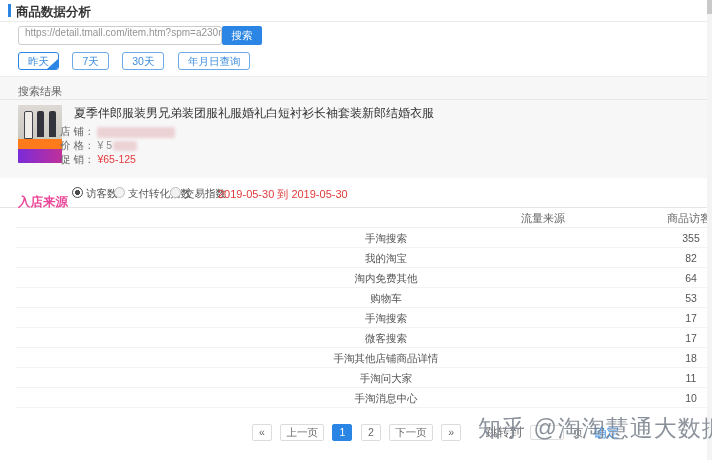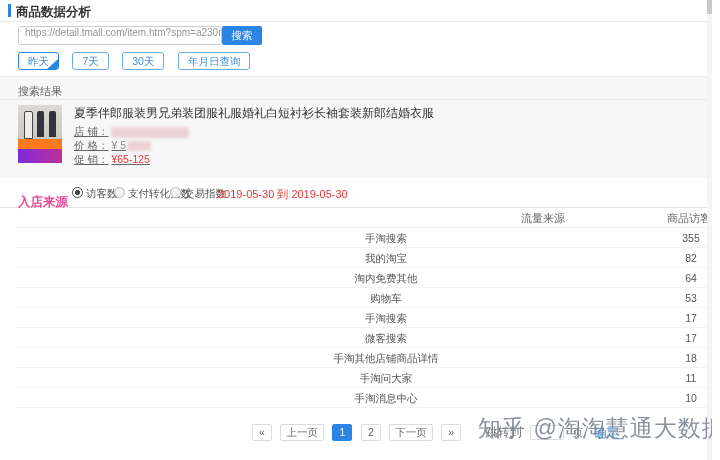--- a/index.html
+++ b/index.html
@@ -33,21 +33,21 @@
   .results-div{position:absolute;left:0;top:22px;width:100%;border-bottom:1px solid #e7e7e8;}
   .pimg{position:absolute;left:18px;top:28px;width:44px;height:58px;overflow:hidden;border-radius:1px;background:#d9d6d1;}
   .pimg .top{position:absolute;left:0;top:0;width:100%;height:34px;background:linear-gradient(#ddd9d4,#cbc7c1);}
   .pimg .fig{position:absolute;top:6px;width:7px;height:26px;background:#33333d;border-radius:2px 2px 0 0;}
   .pimg .f1{left:6px;background:#f0ede8;border:1px solid #44444e;}
   .pimg .f2{left:19px;}
   .pimg .f3{left:31px;}
   .pimg .orange{position:absolute;left:0;top:34px;width:100%;height:10px;background:#ff7a1a;}
   .pimg .purple{position:absolute;left:0;top:44px;width:100%;height:14px;background:linear-gradient(90deg,#7a2bd9,#c03099);}
   .ptitle{position:absolute;left:74px;top:28px;font-size:12px;color:#333;width:560px;white-space:nowrap;overflow:hidden;}
-  .pline{position:absolute;left:74px;font-size:10.5px;color:#666;height:12px;line-height:12px;text-decoration:underline;}
+  .pline{position:absolute;left:60px;font-size:10.5px;color:#666;height:12px;line-height:12px;}
   .pl1{top:48px;} .pl2{top:62px;} .pl3{top:76px;}
   .blur-box{display:inline-block;vertical-align:middle;background:#ecd2d5;border-radius:2px;filter:blur(1.5px);}
   .shop-blur{width:78px;height:11px;margin-left:3px;}
   .price-pre{color:#8a8a8a;margin-left:3px;}
   .price-blur{width:24px;height:10px;margin-left:1px;}
   .promo-val{color:#e4393c;margin-left:3px;}
 
   
   .source{position:absolute;left:0;top:178px;width:100%;height:29px;background:#fff;border-bottom:1px solid #e5e5e5;}
   .source-title{position:absolute;left:18px;top:16px;font-size:12.5px;font-weight:bold;color:#ec4899;}

